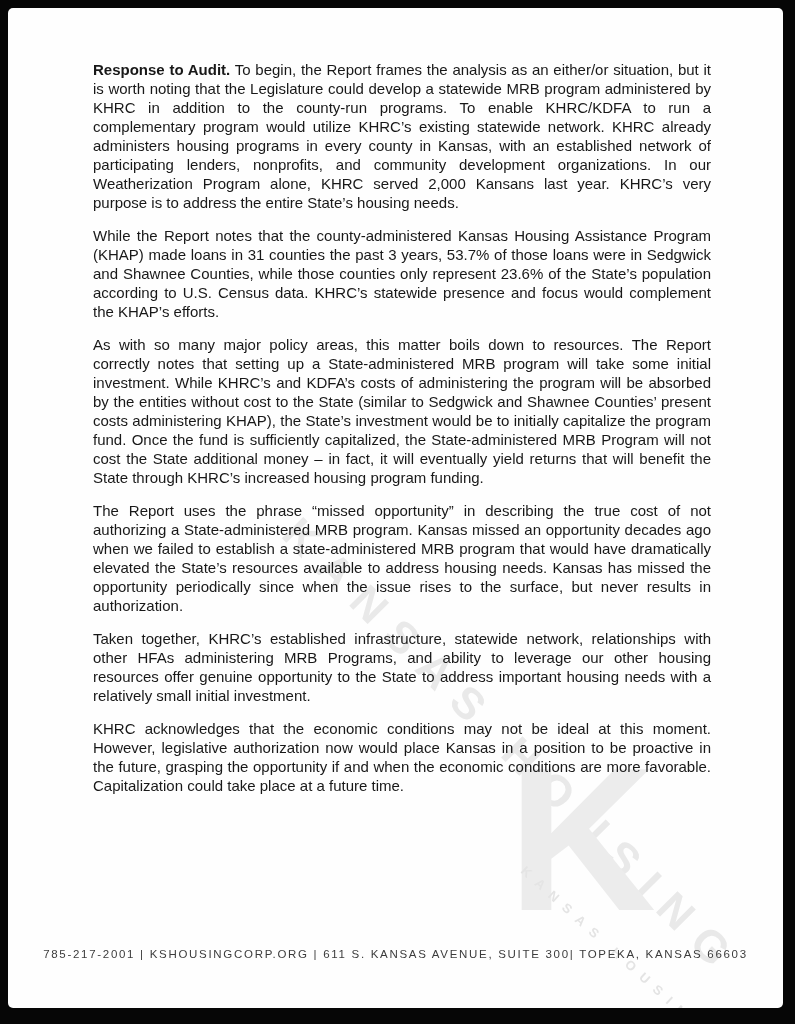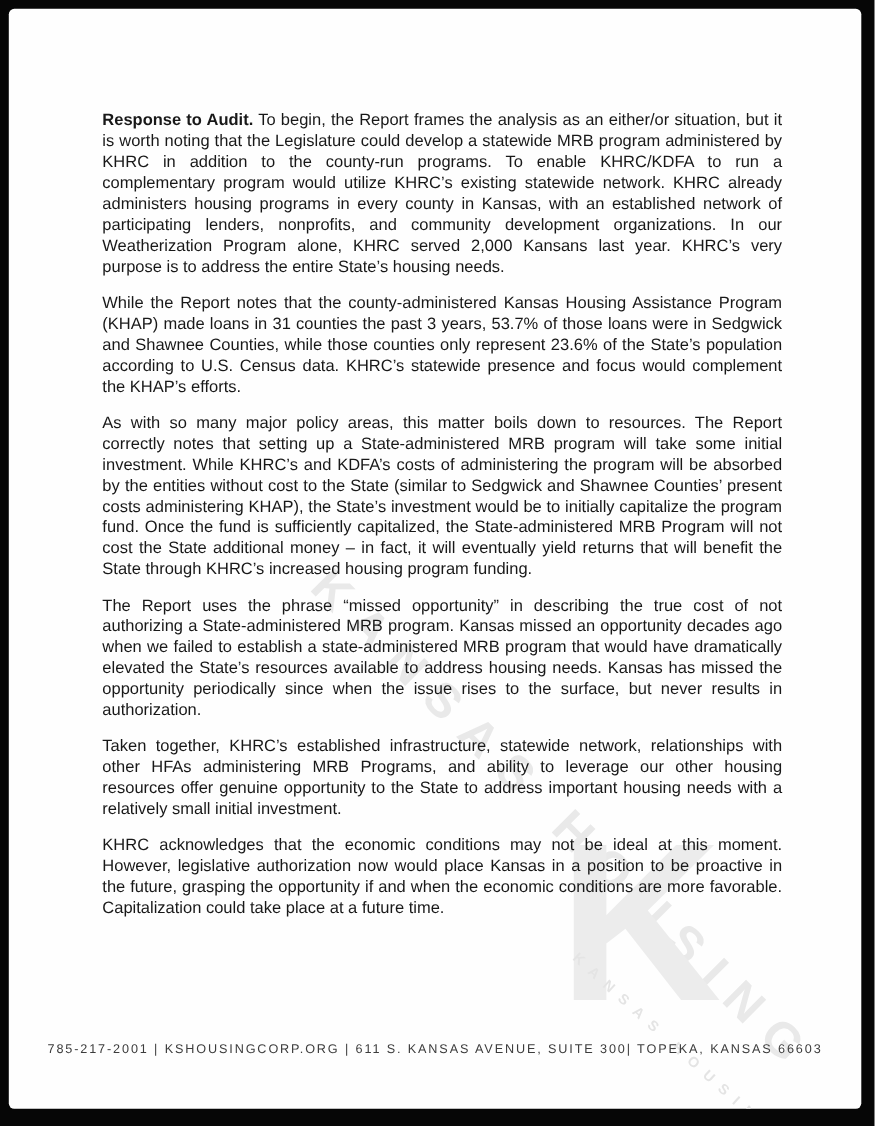--- a/index.html
+++ b/index.html
@@ -34,21 +34,21 @@
   .wm-small {
     position: absolute; left: 520px; top: 855px;
     transform: rotate(42deg); transform-origin: left top;
     font-size: 13px; font-weight: 600;
     letter-spacing: 9px; white-space: nowrap;
     color: #e4e4e4;
   }
   
   .content {
     position: relative; z-index: 2;
-    padding: 92px 72px 0 85px;
+    padding: 52px 72px 0 85px;
     font-size: 15px; line-height: 19px;
     color: #181818;
     text-align: justify;
   }
   .para { margin: 0 0 14px 0; }
   .para strong { font-weight: bold; }
   .footer {
     position: absolute; z-index: 2;
     left: 0; right: 0; top: 940px;
     text-align: center;

